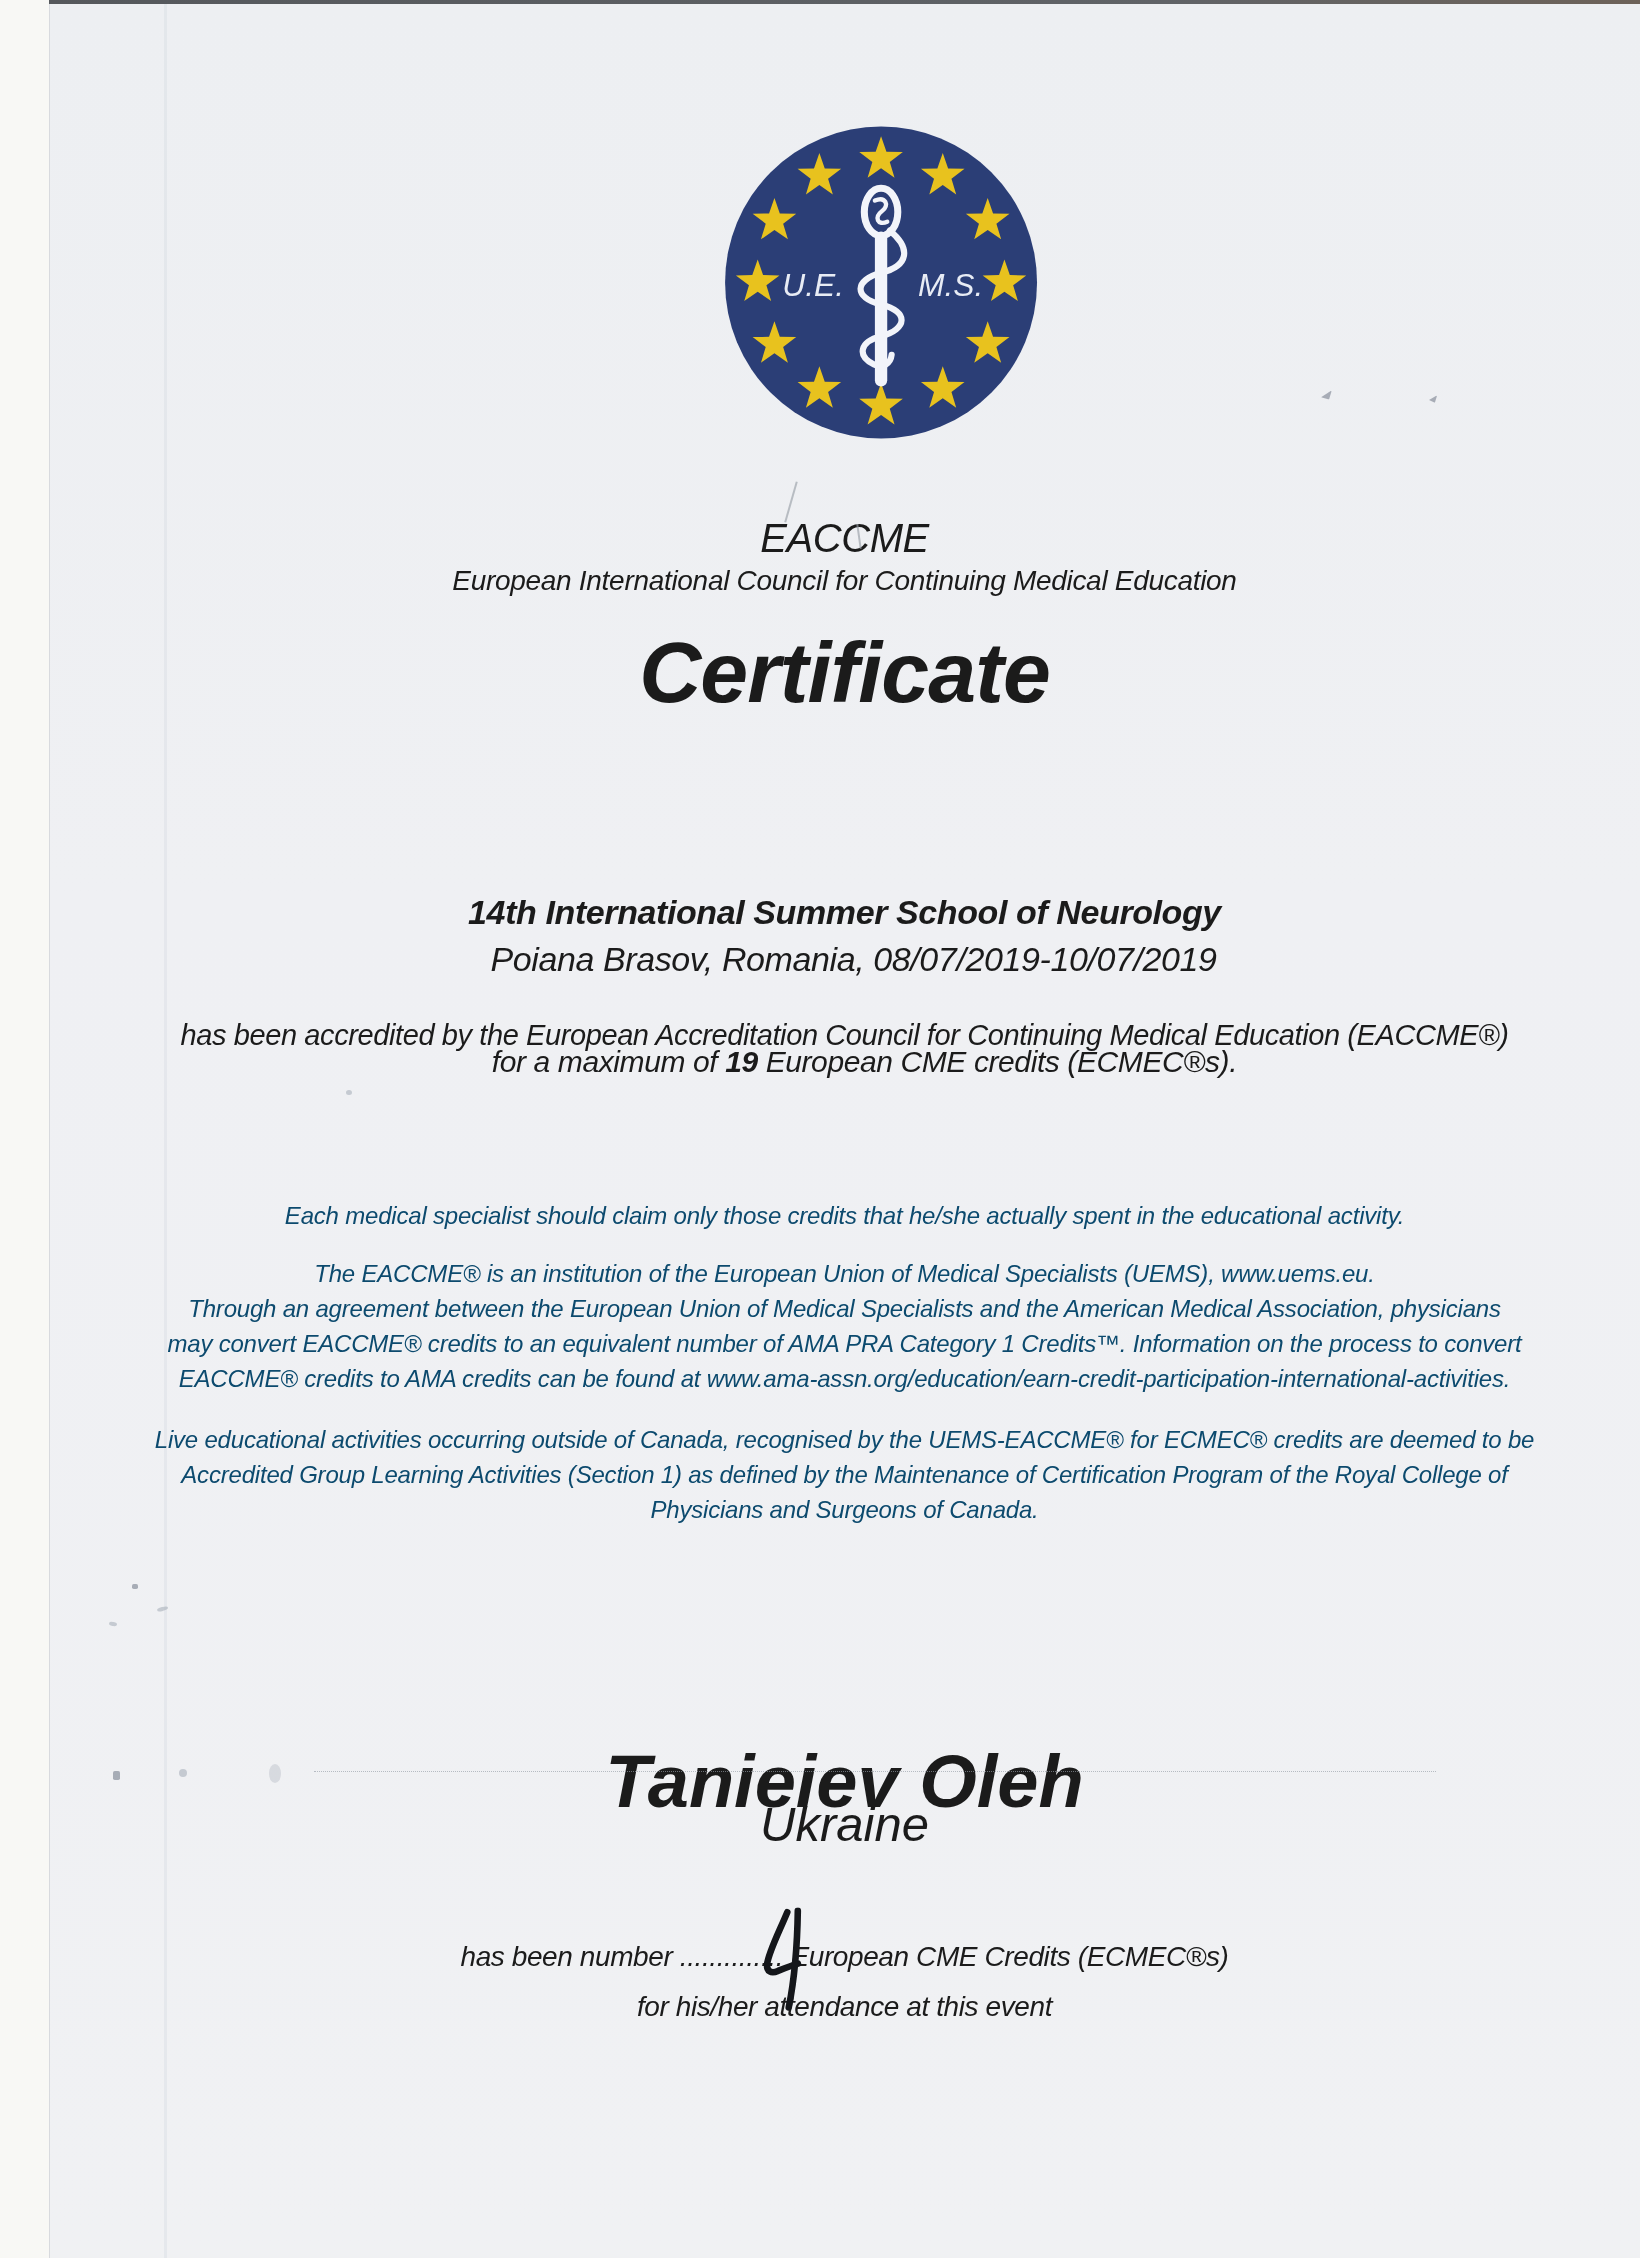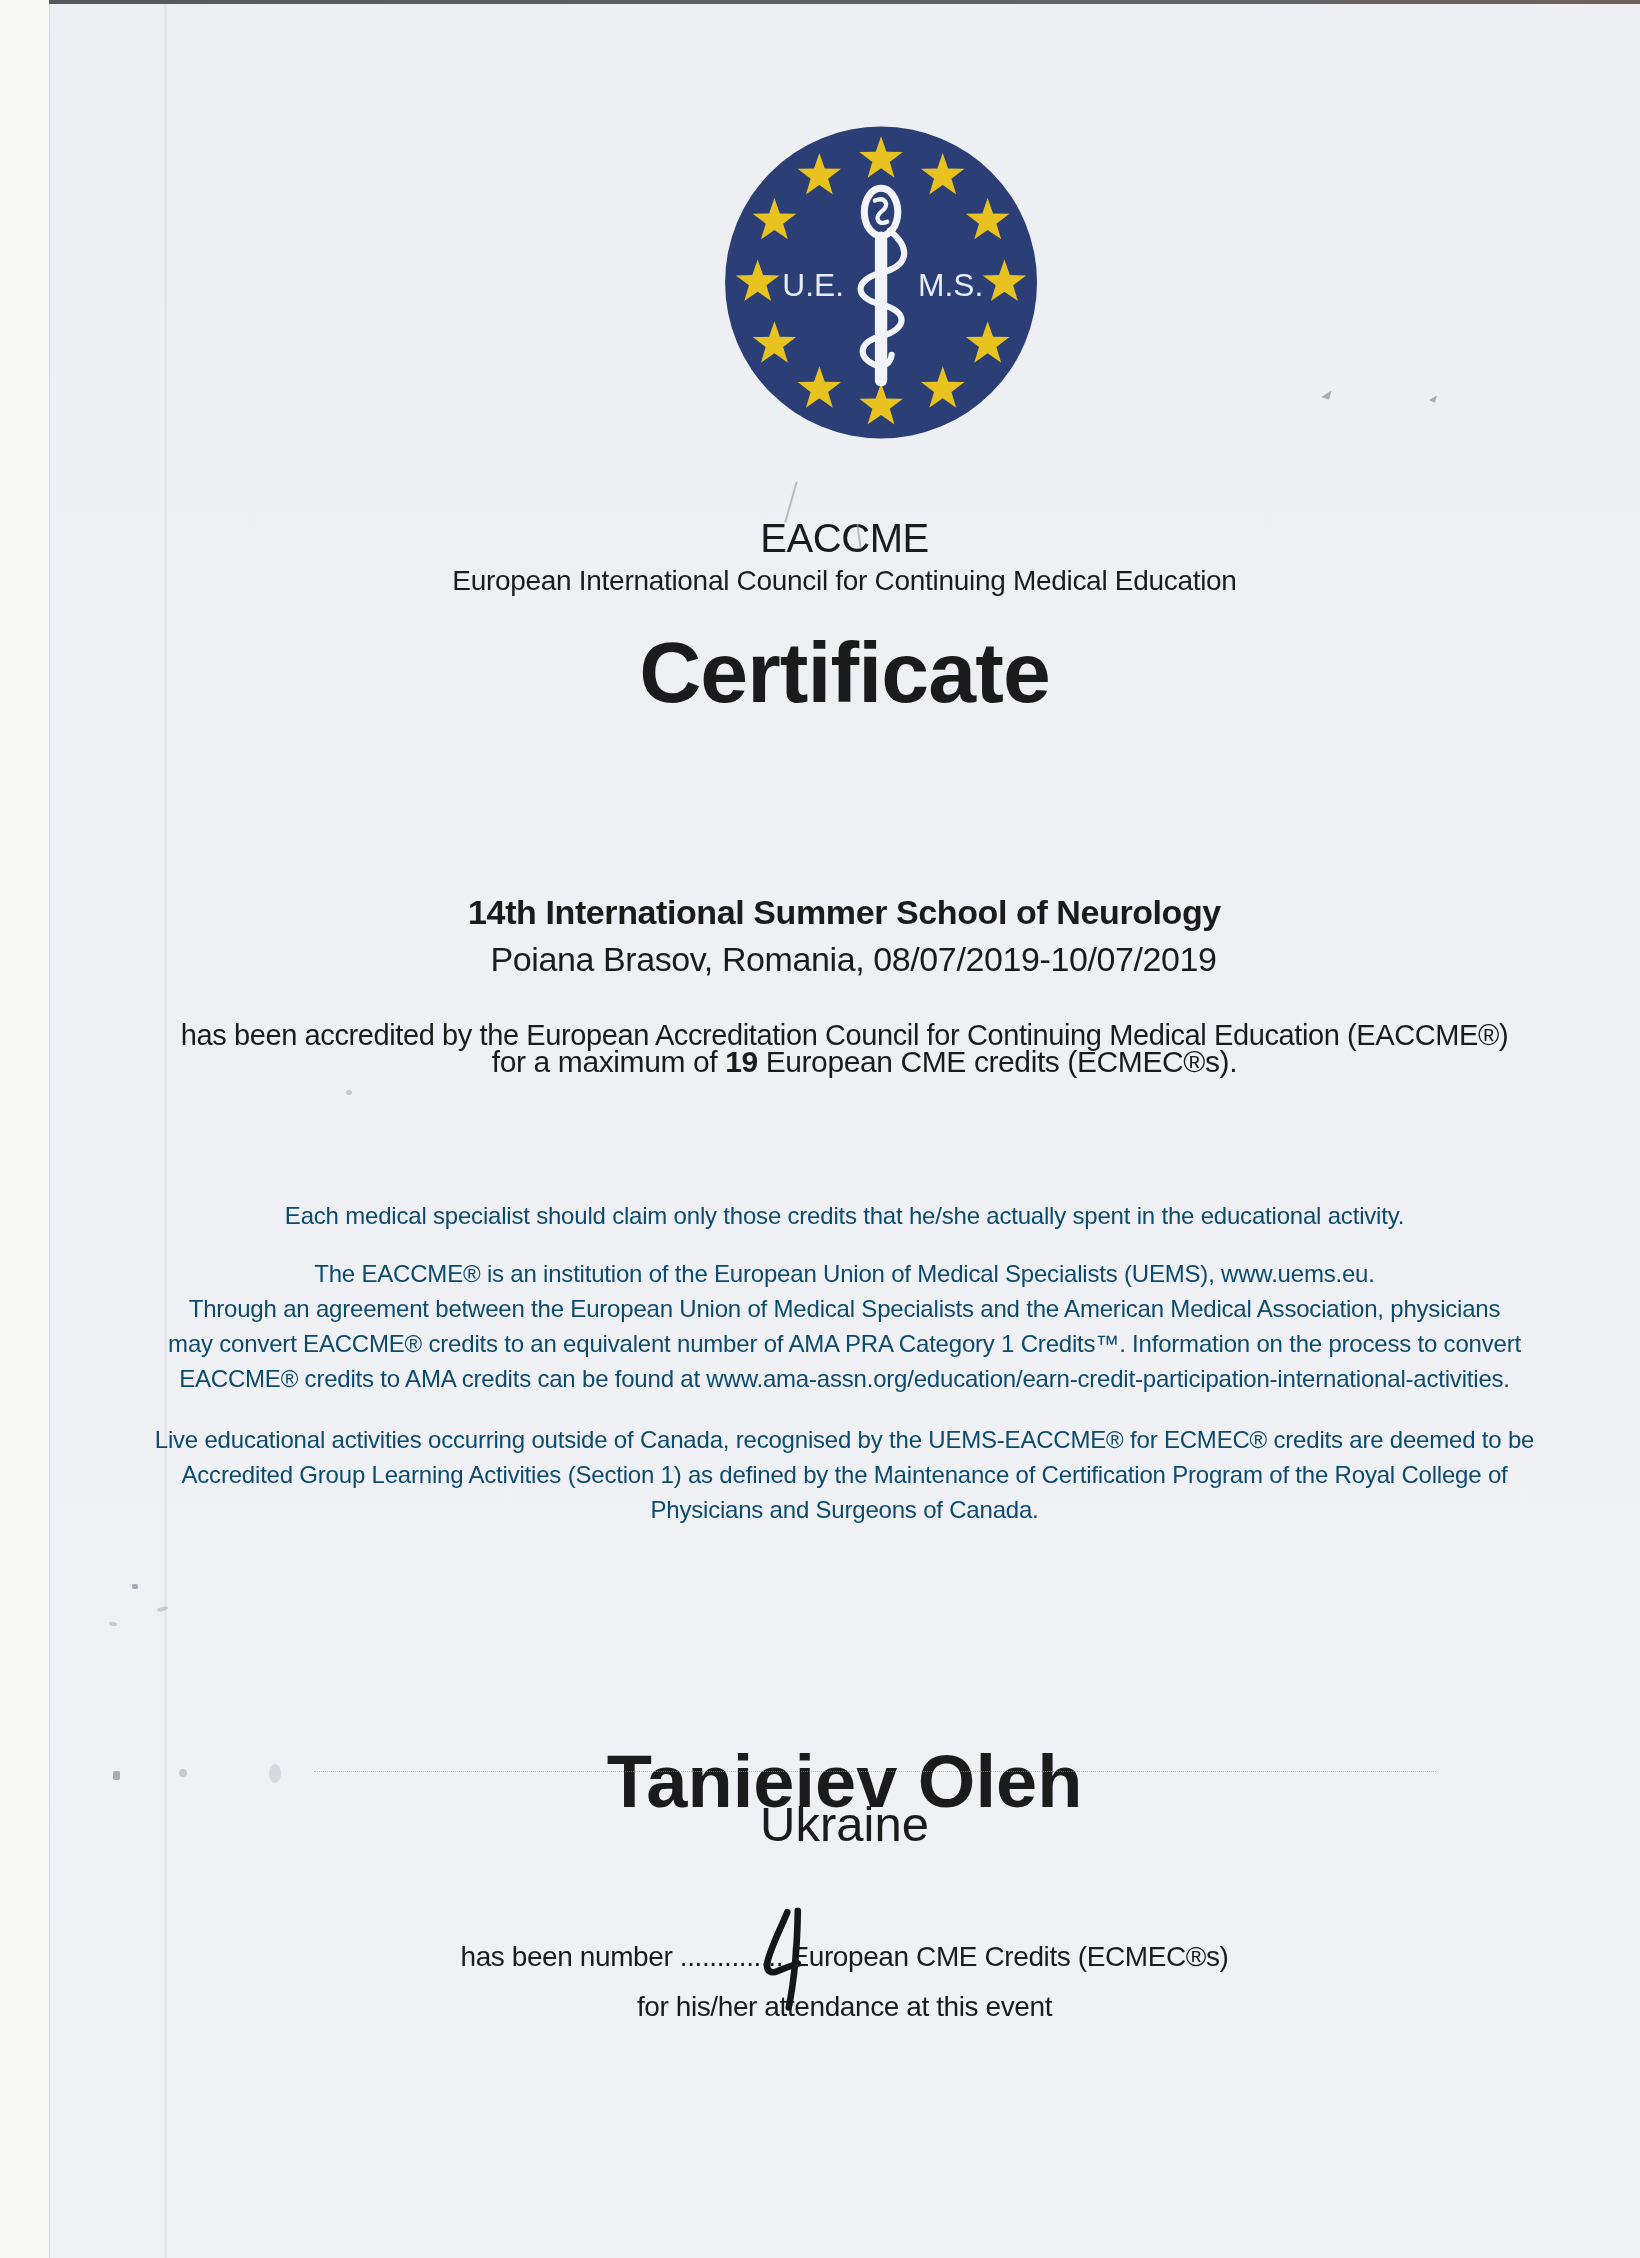--- a/index.html
+++ b/index.html
@@ -19,21 +19,21 @@
     background:linear-gradient(180deg,#edeff2 0%,#eff0f3 40%,#f0f1f3 100%);
     border-left:0.9px solid #d8dade;
   }
   .top-edge{
     position:absolute;left:49px;top:0;right:0;height:3.5px;
     background:linear-gradient(90deg,#55585c 0%,#606367 70%,#6d6259 100%);
   }
   
   .streak{position:absolute;left:164px;top:3.5px;width:2.6px;height:2255px;background:rgba(160,172,190,.12);}
 
-  .content{position:absolute;left:49px;right:0;top:0;height:1804px;text-align:center;}
+  .content{position:absolute;left:49px;right:0;top:0;height:1804px;text-align:center;font-style:italic;}
 
   .abs{position:absolute;left:0;right:0;}
 
   
   .logo{position:absolute;left:675px;top:123px;width:315px;height:319px;}
 
   
   .acronym{top:515px;font-size:40px;letter-spacing:-0.4px;line-height:46px;}
   .orgname{top:561px;font-size:28px;letter-spacing:-0.3px;line-height:39px;}
   .cert-title{top:619px;font-size:86px;font-weight:700;letter-spacing:-0.9px;line-height:106px;}

